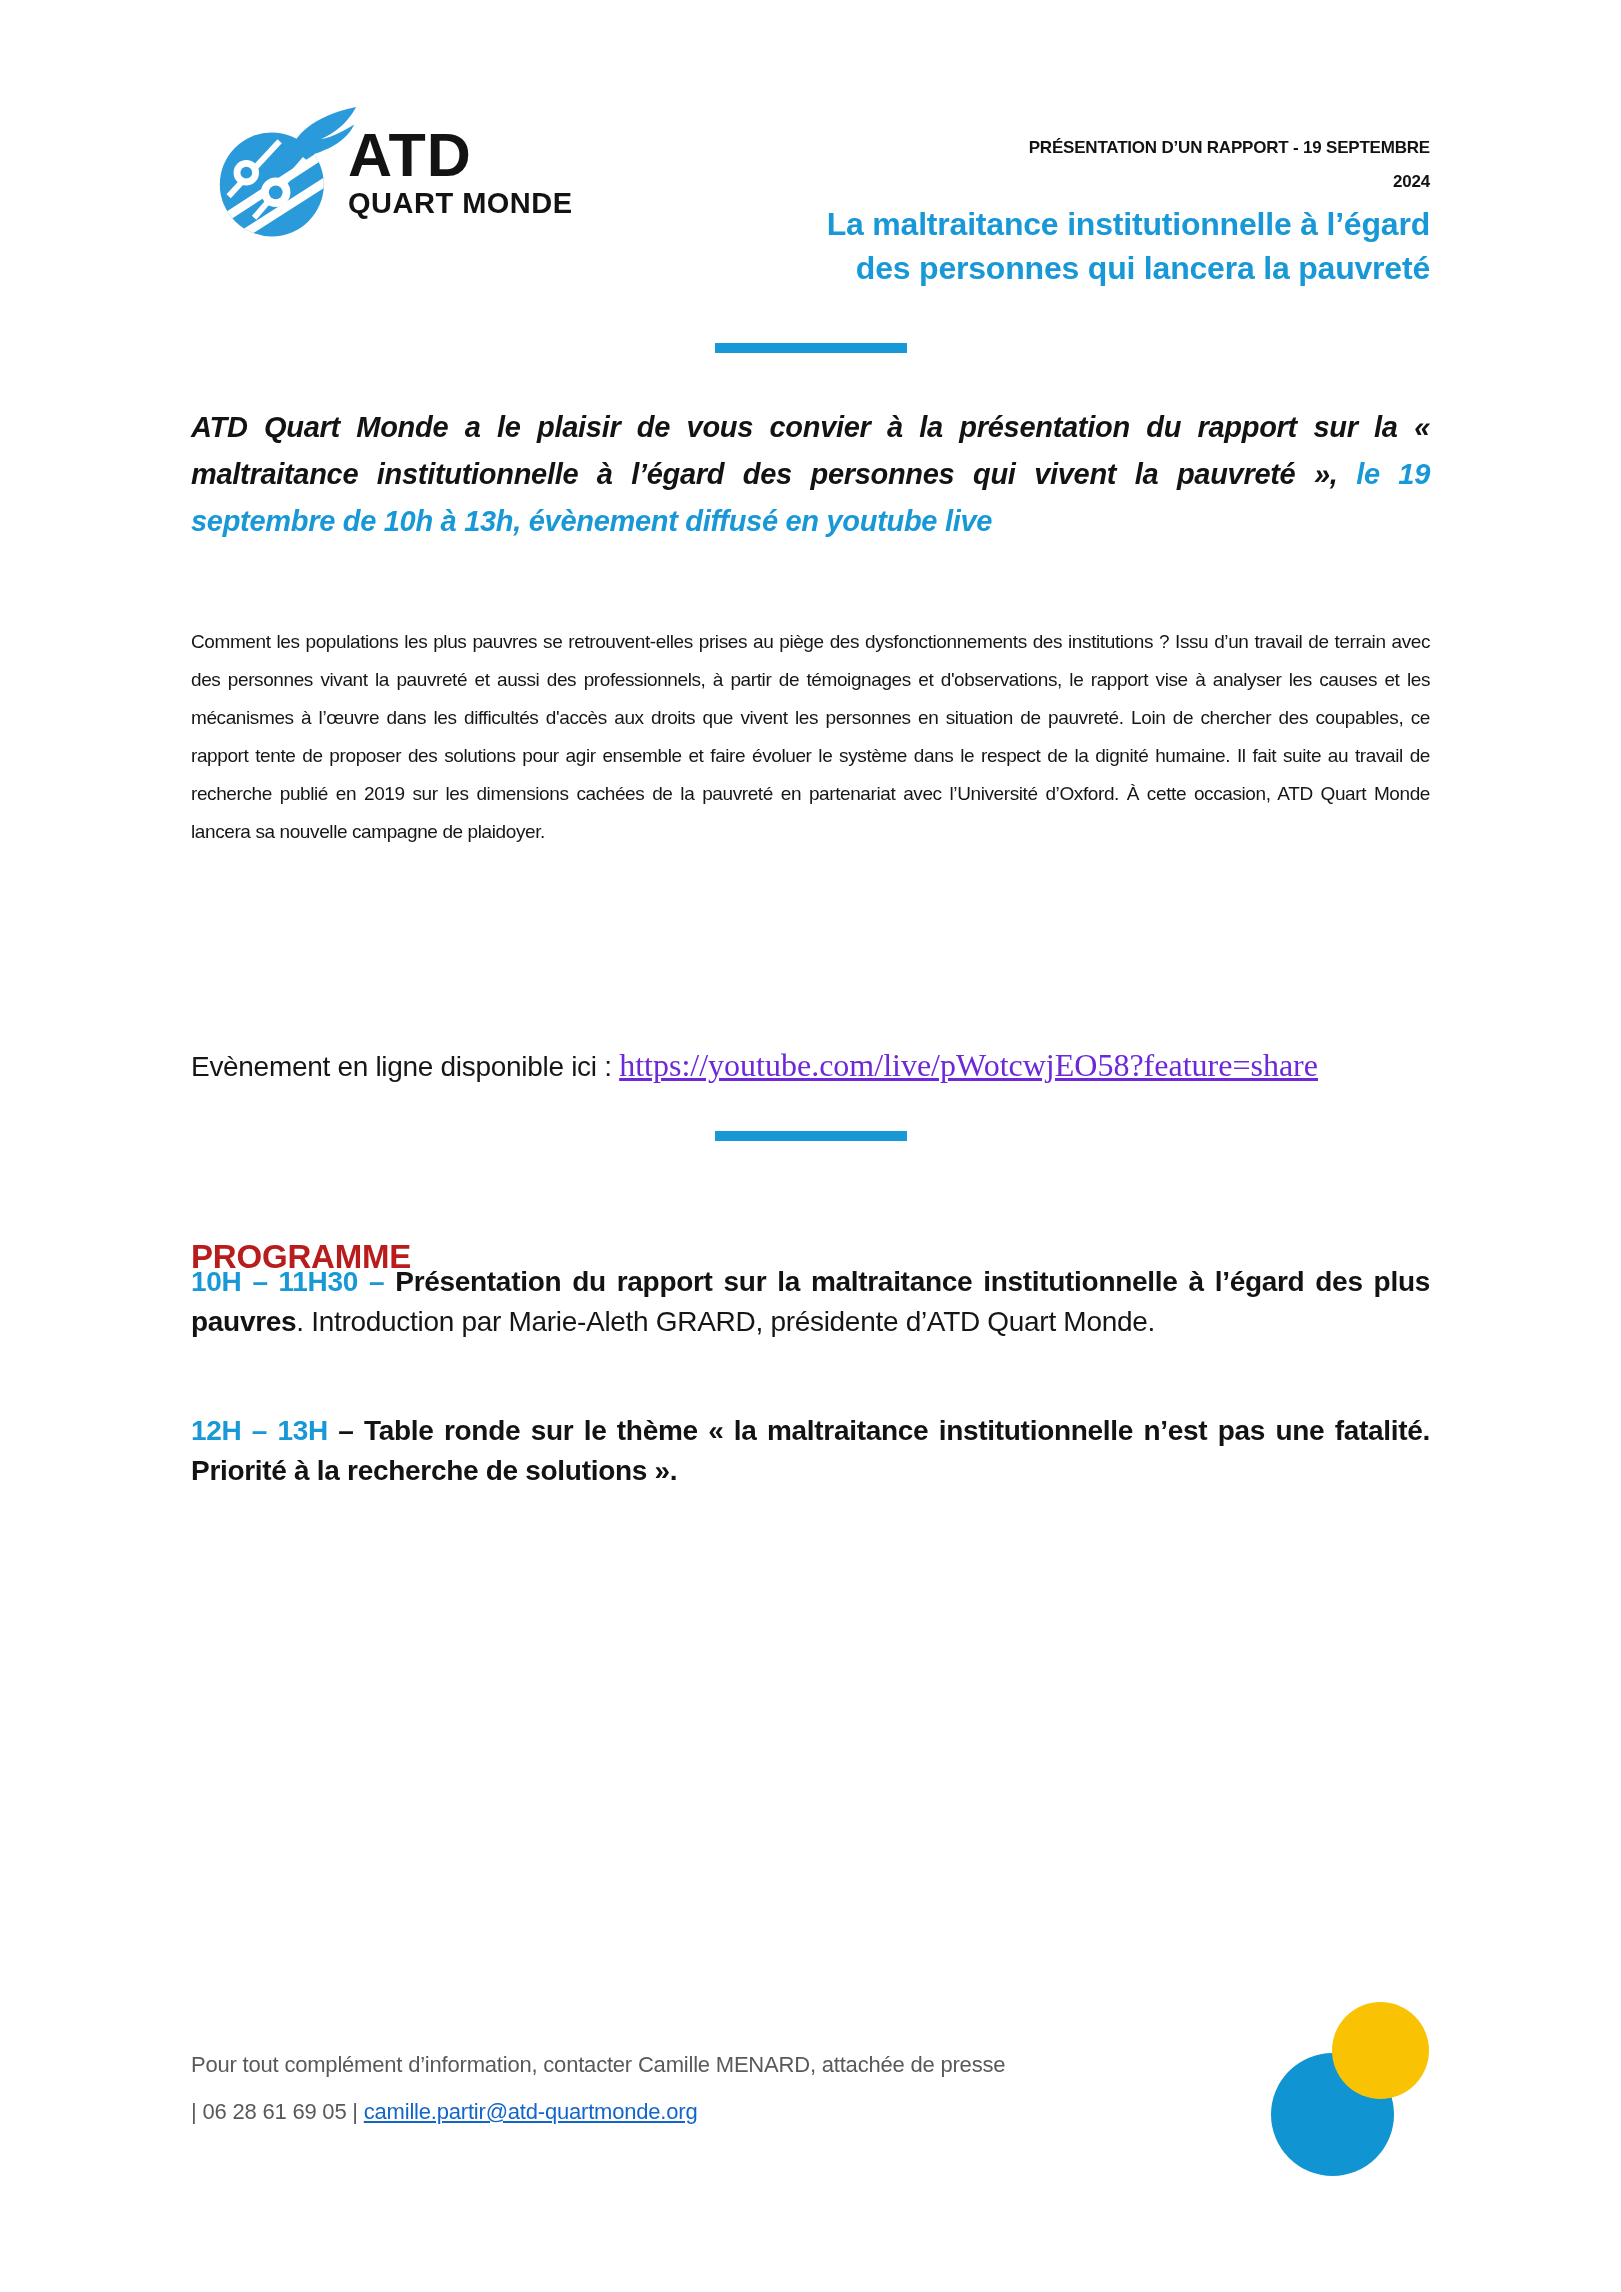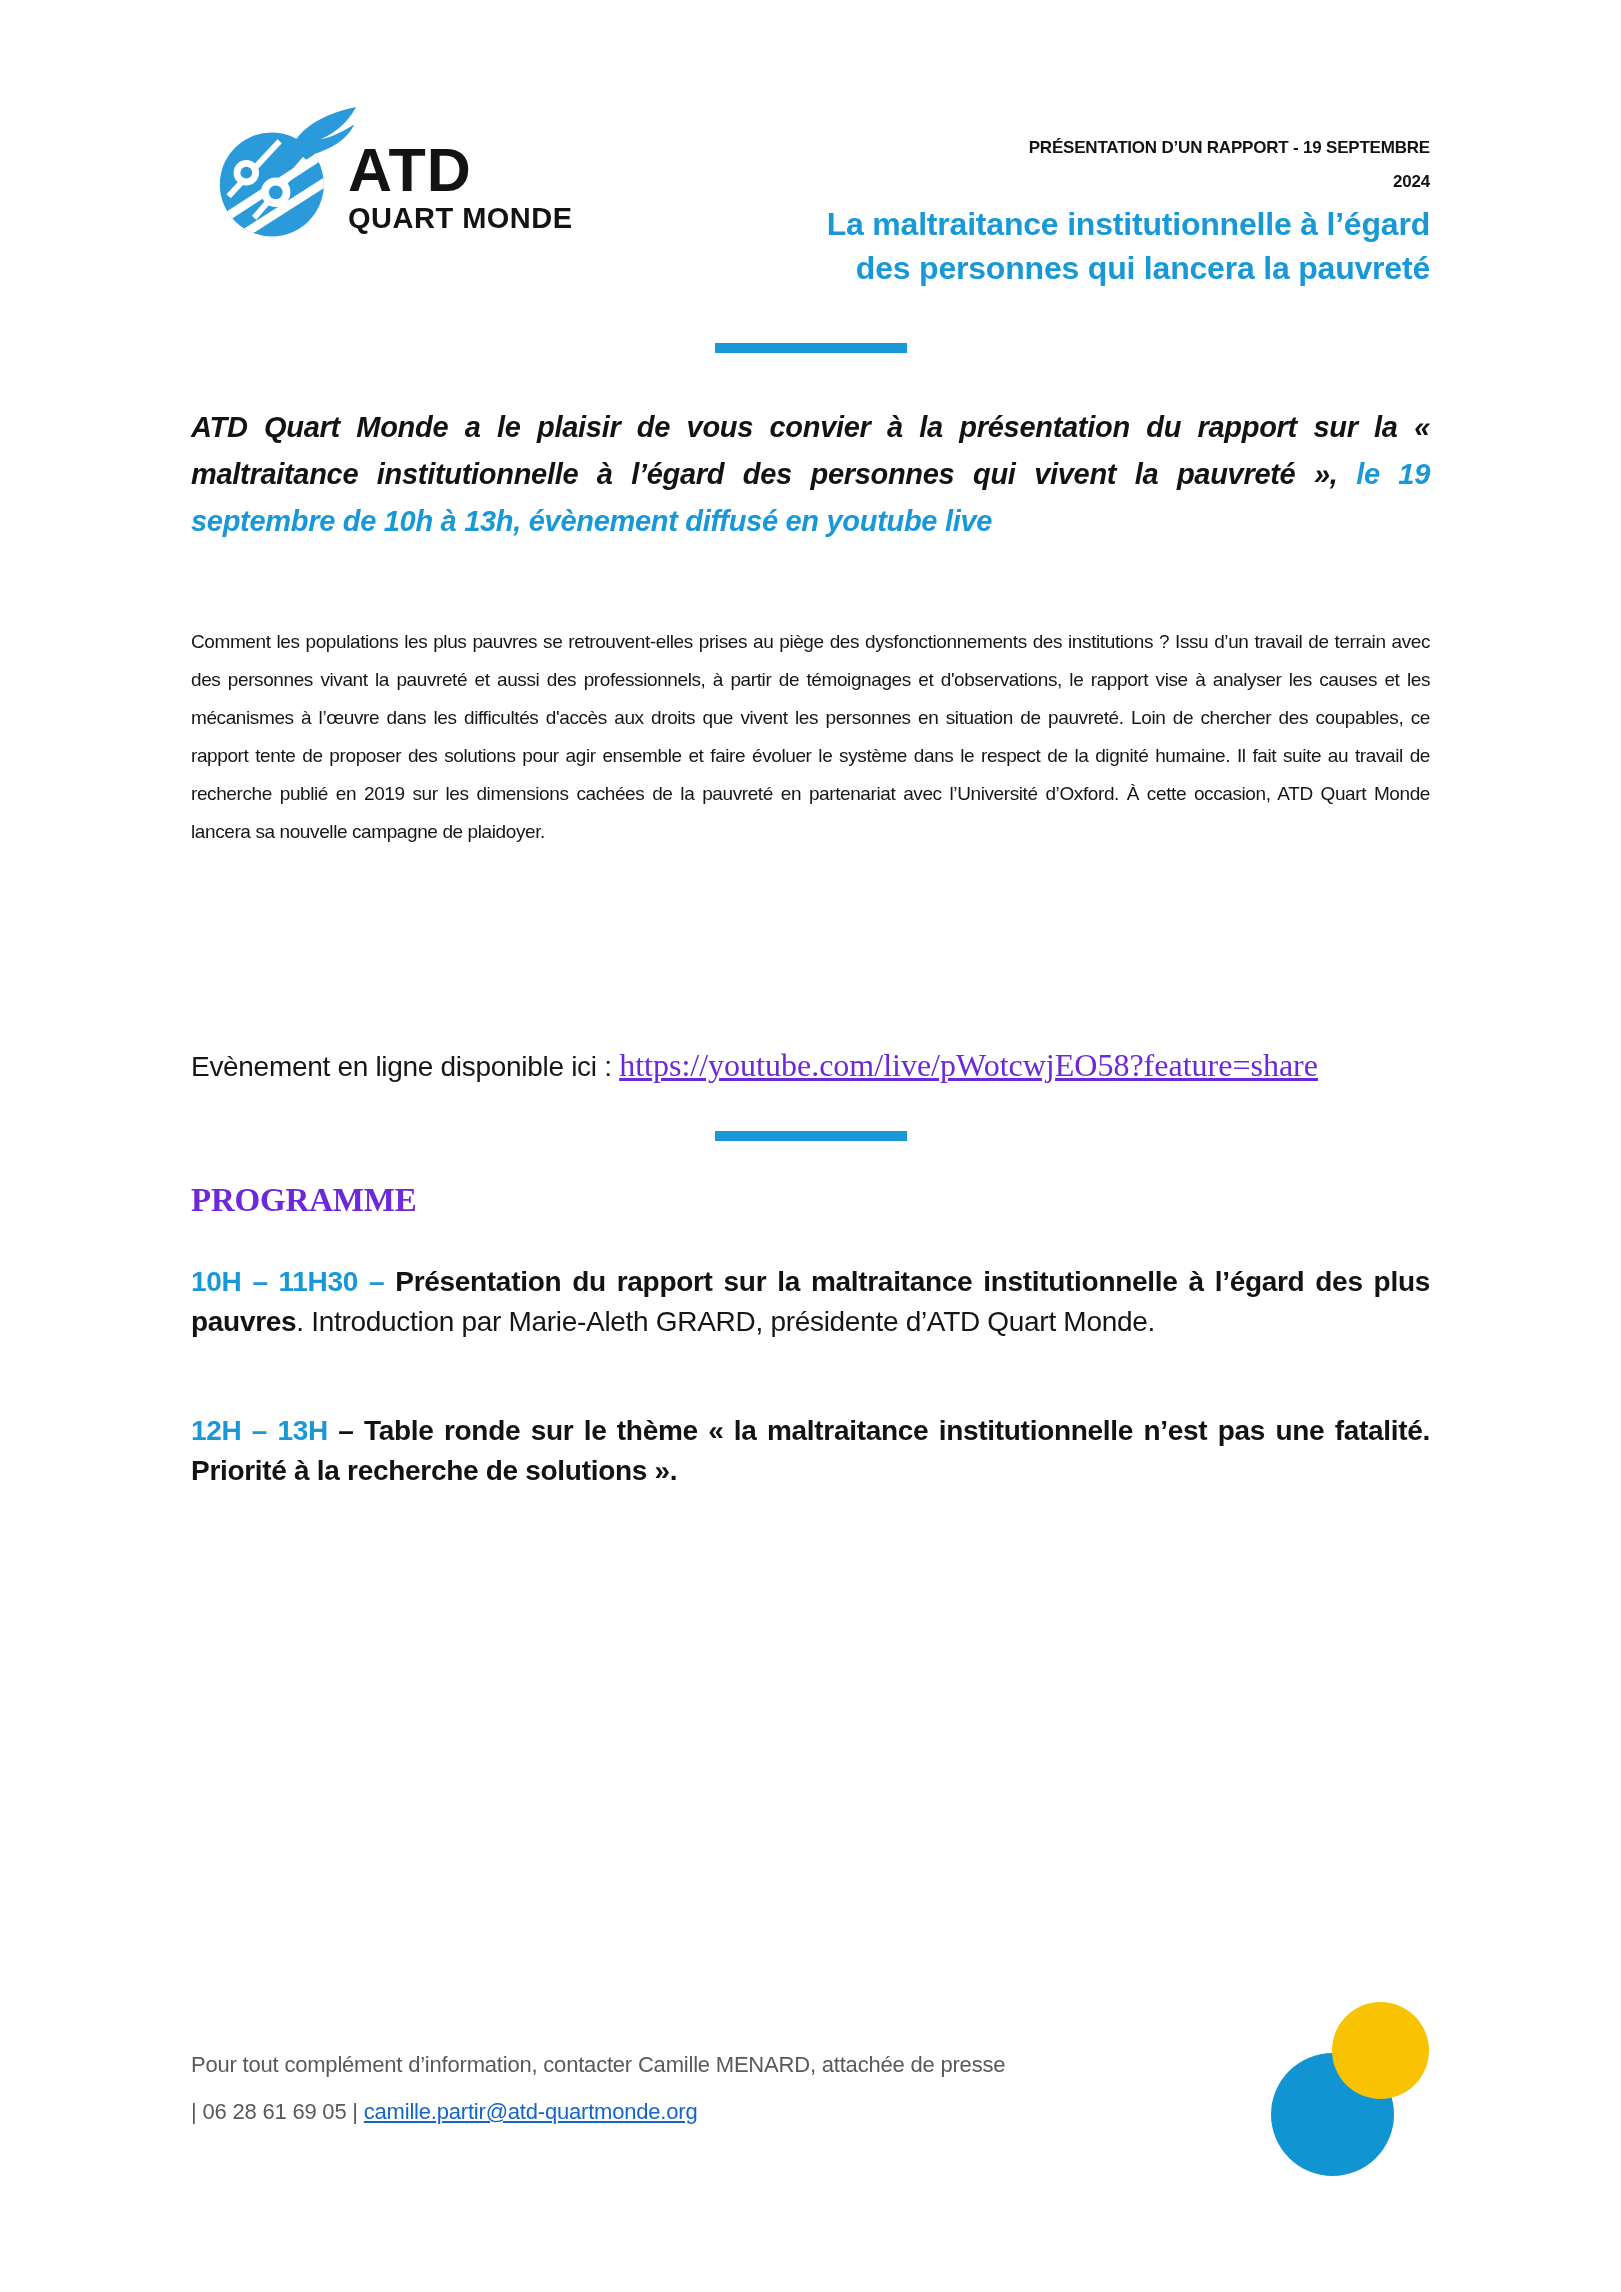--- a/index.html
+++ b/index.html
@@ -6,38 +6,38 @@
   .page{
     position:relative;
     width:1621px;height:2293px;
     background:#ffffff;
     font-family:"Liberation Sans",sans-serif;
     overflow:hidden;
   }
   
   .logo{position:absolute;left:209px;top:102px;width:412px;height:162px;}
   .logo-mark{position:absolute;left:0;top:0;}
-  .logo-text{position:absolute;left:139px;top:40px;color:#131313;}
+  .logo-text{position:absolute;left:139px;top:25px;color:#131313;}
   .logo-atd{font-size:61px;font-weight:800;line-height:0.92;letter-spacing:1px;}
   .logo-qm{font-size:29px;font-weight:800;letter-spacing:0.5px;margin-top:3.9px;white-space:nowrap;}
   .header-right{position:absolute;right:191px;top:131px;width:961px;text-align:right;}
   .kicker{color:#131313;font-size:17px;font-weight:800;line-height:34px;letter-spacing:-0.2px;}
   .doc-title{margin:2.9px 0 0 0;color:#1898d6;font-size:32px;font-weight:800;line-height:44px;letter-spacing:-0.2px;}
   
   .divider{position:absolute;left:50%;transform:translateX(-50%);width:192px;height:9.8px;background:#1898d6;}
   .divider-1{top:343px;}
   .divider-2{top:1131px;}
   
   .col{position:absolute;left:191px;width:1239px;}
   .intro{top:404px;font-size:29px;font-weight:800;font-style:italic;line-height:47px;text-align:justify;color:#131313;letter-spacing:-0.3px;margin:0;}
   .intro .blue{color:#1898d6;}
   .body-text{top:623px;font-size:19px;line-height:38px;text-align:justify;color:#161616;letter-spacing:-0.4px;margin:0;}
   .event-line{top:1047px;font-size:28px;color:#161616;letter-spacing:-0.3px;margin:0;white-space:nowrap;}
   .event-link{font-family:"Liberation Serif",serif;font-size:32px;color:#6d28d9;text-decoration:underline;letter-spacing:0;}
-  .programme-heading{top:1182px;font-size:33px;font-weight:800;color:#6d28d9;margin:0;letter-spacing:-0.2px;font-family:Liberation Serif, serif;}
+  .programme-heading{top:1238px;font-size:33px;font-weight:800;color:#b91c1c;margin:0;letter-spacing:-0.2px;}
   .programme-item{font-size:28px;font-weight:800;line-height:40px;text-align:justify;color:#131313;letter-spacing:-0.3px;margin:0;}
   .item-1{top:1262px;}
   .item-2{top:1411px;}
   .programme-item .time{color:#1898d6;}
   .programme-item .regular{font-weight:400;color:#161616;}
   
   .footer{position:absolute;left:191px;top:2049px;width:1137px;color:#595959;font-size:22px;letter-spacing:-0.2px;}
   .footer p{margin:0 0 15.7px 0;line-height:31px;}
   .email-link{color:#1265cb;text-decoration:underline;}
   

